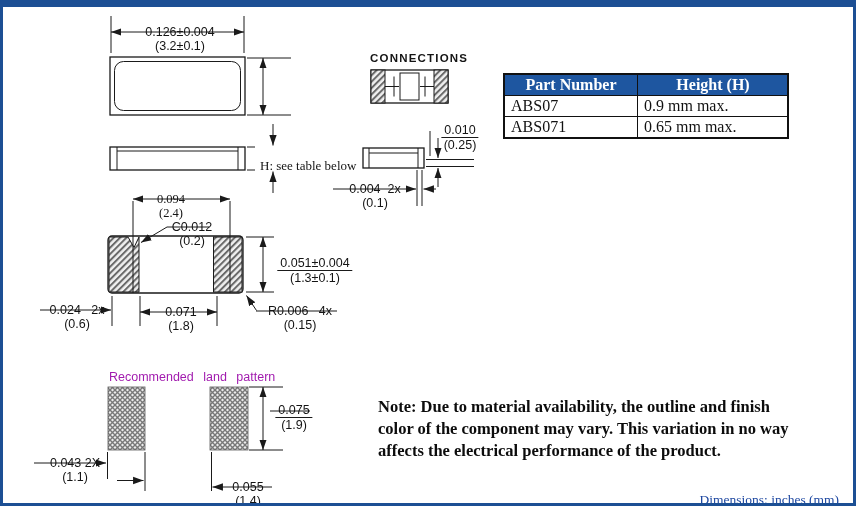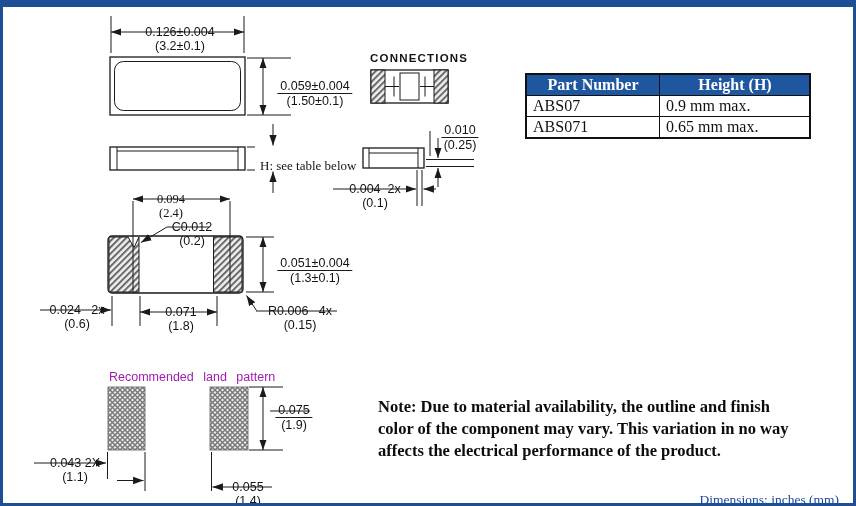--- a/index.html
+++ b/index.html
@@ -16,21 +16,21 @@
   .dim{
     position:absolute; font:12.5px/14px "Liberation Sans",sans-serif;
     color:#141414; text-align:center; white-space:nowrap; transform:translateX(-50%);
   }
   .dim .v{display:block;}
   .dim.u .v{border-bottom:1.3px solid #1a1a1a; padding:0 3px;}
   .caps{position:absolute; font:bold 11.5px "Liberation Sans",sans-serif; letter-spacing:1.2px; color:#141414;}
   .hnote{position:absolute; font:13px "Liberation Serif",serif; color:#141414;}
   .landlbl{position:absolute; font:12.5px "Liberation Sans",sans-serif; word-spacing:6px; color:#a21caf;}
   #ptable{
-    position:absolute; left:522px; top:66px; border-collapse:collapse;
+    position:absolute; left:500px; top:66px; border-collapse:collapse;
     font-family:"Liberation Serif",serif; font-size:16px; color:#111;
     border:2px solid #111;
   }
   #ptable th{
     background:#1e56a0; color:#fff; font-weight:bold; border:1.5px solid #111;
     height:20px; padding:0 6px; text-align:center;
   }
   #ptable td{border:1.5px solid #111; height:20px; padding:0 6px; text-align:left;}
   #ptable .col-part{width:120px;} #ptable .col-h{width:136px;padding-left:7px;}
   #note{
@@ -149,24 +149,20 @@
       <line class="ln" x1="425" y1="76.5" x2="425" y2="96.5"></line>
       <line class="ln" x1="420" y1="86.5" x2="434" y2="86.5"></line>
     </g>
   </svg>
 
   <div class="dim" style="left:177px; top:18px;">
     <span class="v">0.126±0.004</span>
     <span class="m">(3.2±0.1)</span>
   </div>
 
-  <div class="dim u" style="left:312px; top:72px;">
-    <span class="v">0.059±0.004</span>
-    <span class="m">(1.50±0.1)</span>
-  </div>
 
   <div class="caps" style="left:367px; top:45px;">CONNECTIONS</div>
 
   <div class="hnote" style="left:257px; top:151px;">H: see table below</div>
 
   <div class="dim u" style="left:457px; top:116px;">
     <span class="v">0.010</span>
     <span class="m">(0.25)</span>
   </div>
 

